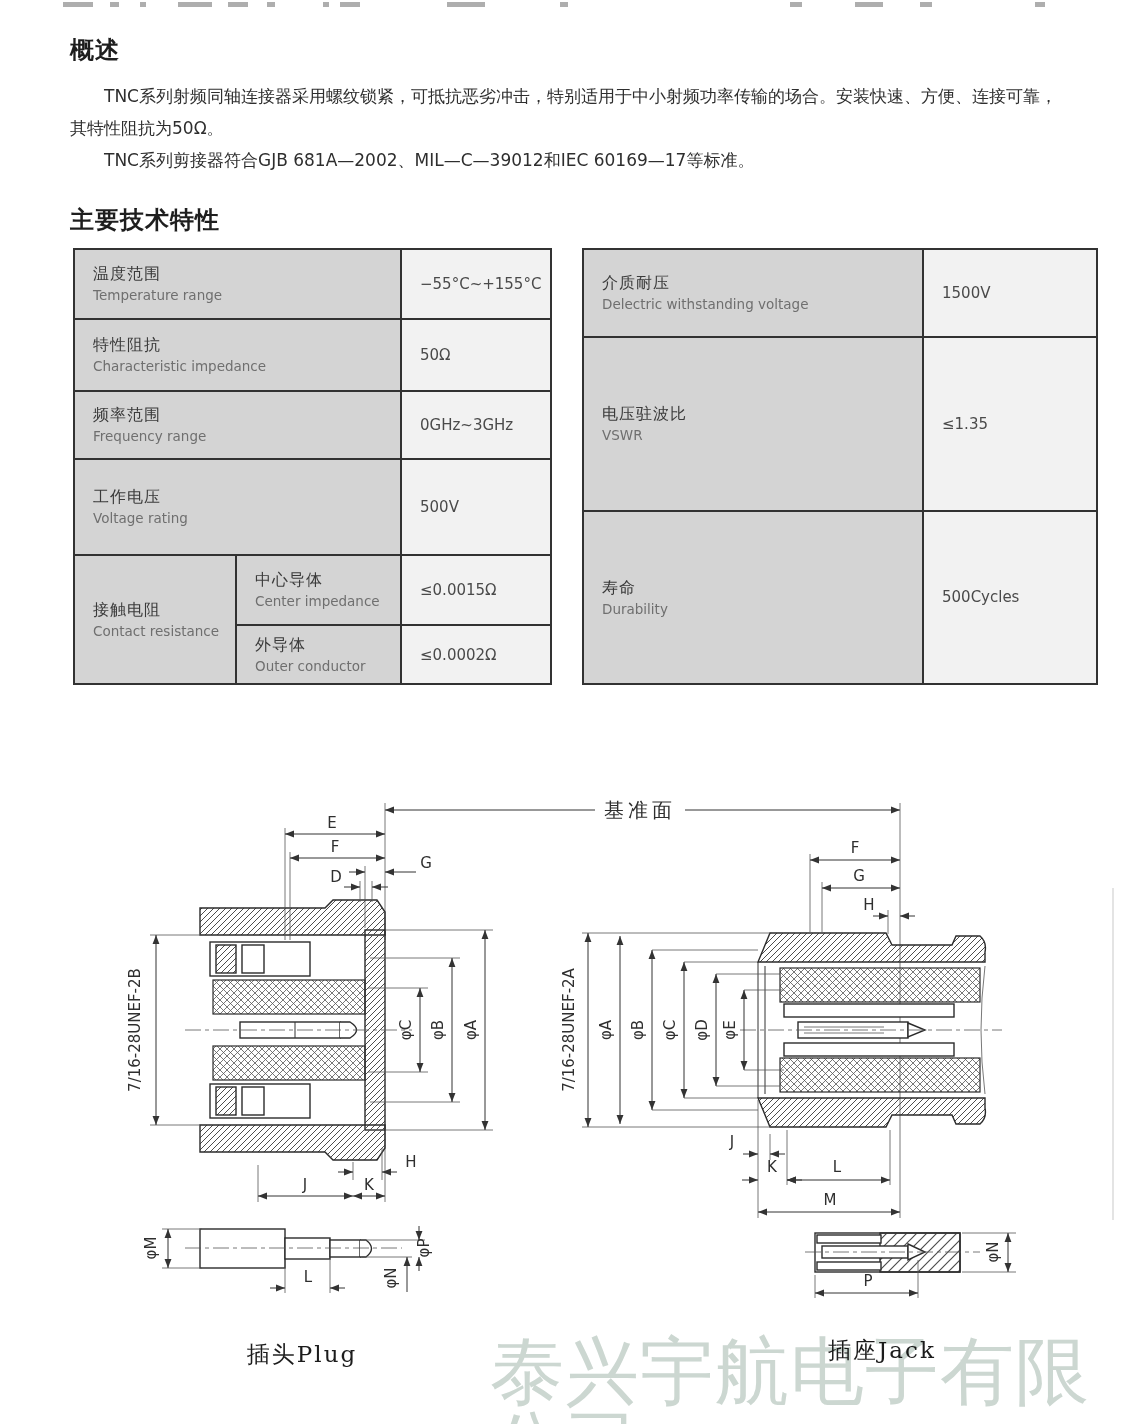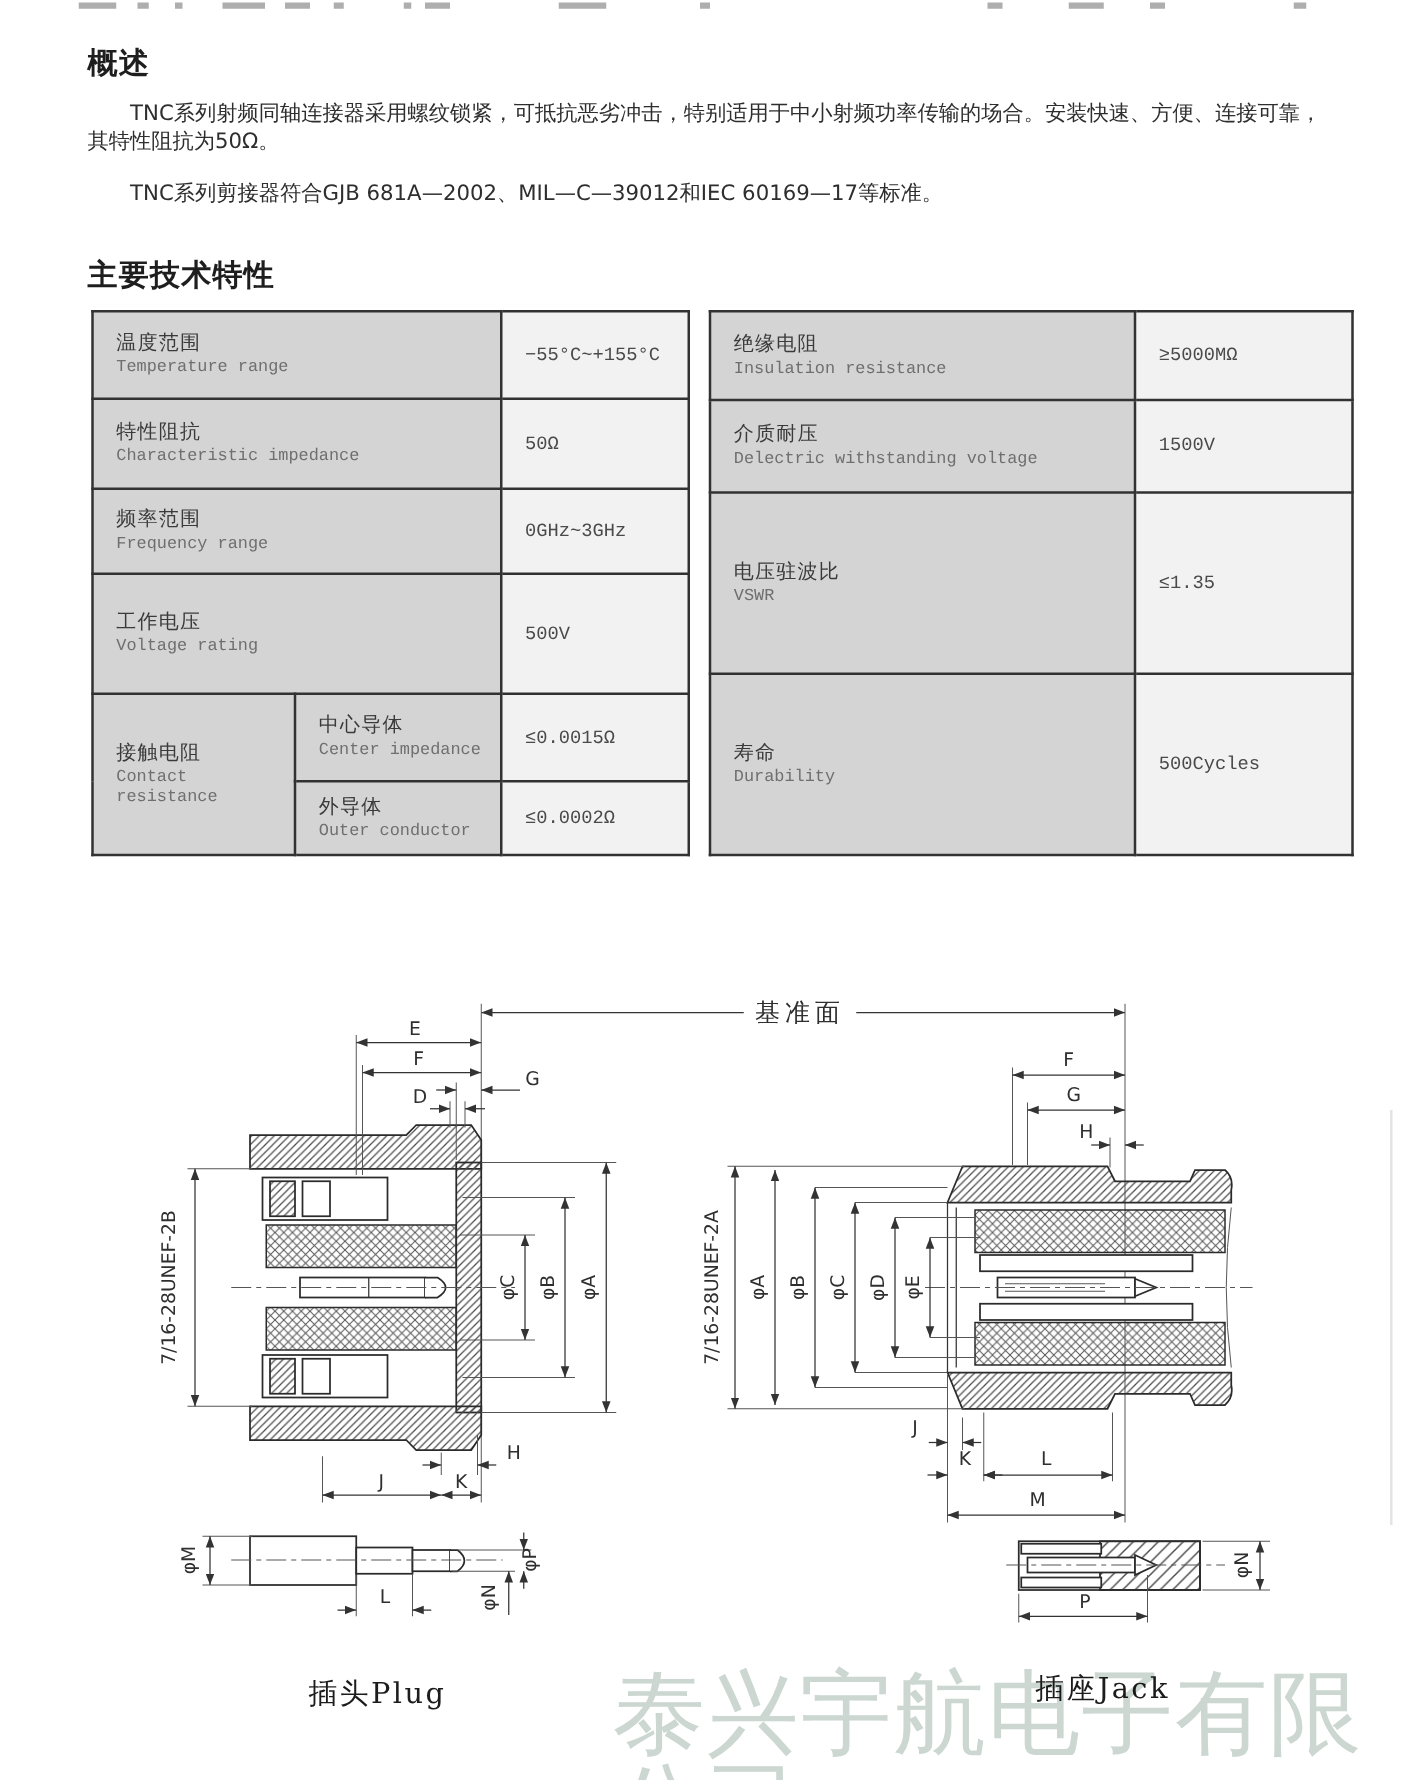--- a/index.html
+++ b/index.html
@@ -2,23 +2,23 @@
 <html><head>
 <meta charset="utf-8">
 <style>
   html,body{margin:0;padding:0;background:#888;}
   .page{position:relative;width:1121px;height:1424px;background:#ffffff;overflow:hidden;
         font-family:"DejaVu Sans",sans-serif;color:#333;}
   
   .frag{position:absolute;background:#aeaeae;height:5px;top:2px;}
   
   .h-sec{position:absolute;font-size:24px;font-weight:700;color:#1e1e1e;letter-spacing:1px;}
-  .para{position:absolute;left:70px;width:1000px;font-size:17px;line-height:22px;color:#2e2e2e;text-indent:2em;}
-  
-  .tables{position:absolute;left:73px;top:248px;display:flex;gap:15px;font-family:Liberation Mono, monospace;}
+  .para{position:absolute;left:70px;width:1000px;font-size:17px;line-height:32px;color:#2e2e2e;text-indent:2em;}
+  
+  .tables{position:absolute;left:73px;top:248px;display:flex;gap:30px;}
   table.spec{border-collapse:collapse;table-layout:fixed;}
   table.spec td{border:2px solid #323232;vertical-align:middle;padding:6px 8px 6px 18px;}
   td.lbl{background:#d4d4d4;}
   td.val{background:#f2f2f2;font-size:15px;color:#4a4a4a;margin-left:32px;}
   .zh{font-size:16px;color:#3a3a3a;letter-spacing:1px;}
   .en{font-size:13.5px;color:#6f6f6f;line-height:1.2;margin-top:2px;}
   
   .if-title{position:absolute;left:250px;top:727px;display:flex;align-items:baseline;}
   .if-zh{font-size:25px;font-weight:700;color:#151515;}
   .if-en{font-size:29px;font-family:"DejaVu Serif",serif;color:#1a1a1a;margin-left:66px;letter-spacing:1px;word-spacing:14px;}
@@ -127,27 +127,20 @@
       </tr>
     </tbody>
       </table>
 
     <table class="spec" style="width:514px">
       <colgroup>
           <col style="width:340px">
           <col style="width:174px">
         </colgroup>
       <tbody>
-          <tr style="height:70px">
-        <td class="lbl">
-          <div class="zh">绝缘电阻</div>
-          <div class="en">Insulation resistance</div>
-        </td>
-        <td class="val">≥5000MΩ</td>
-      </tr>
       <tr style="height:72px">
         <td class="lbl">
           <div class="zh">介质耐压</div>
           <div class="en">Delectric withstanding voltage</div>
         </td>
         <td class="val">1500V</td>
       </tr>
       <tr style="height:143px">
         <td class="lbl">
           <div class="zh">电压驻波比</div>

